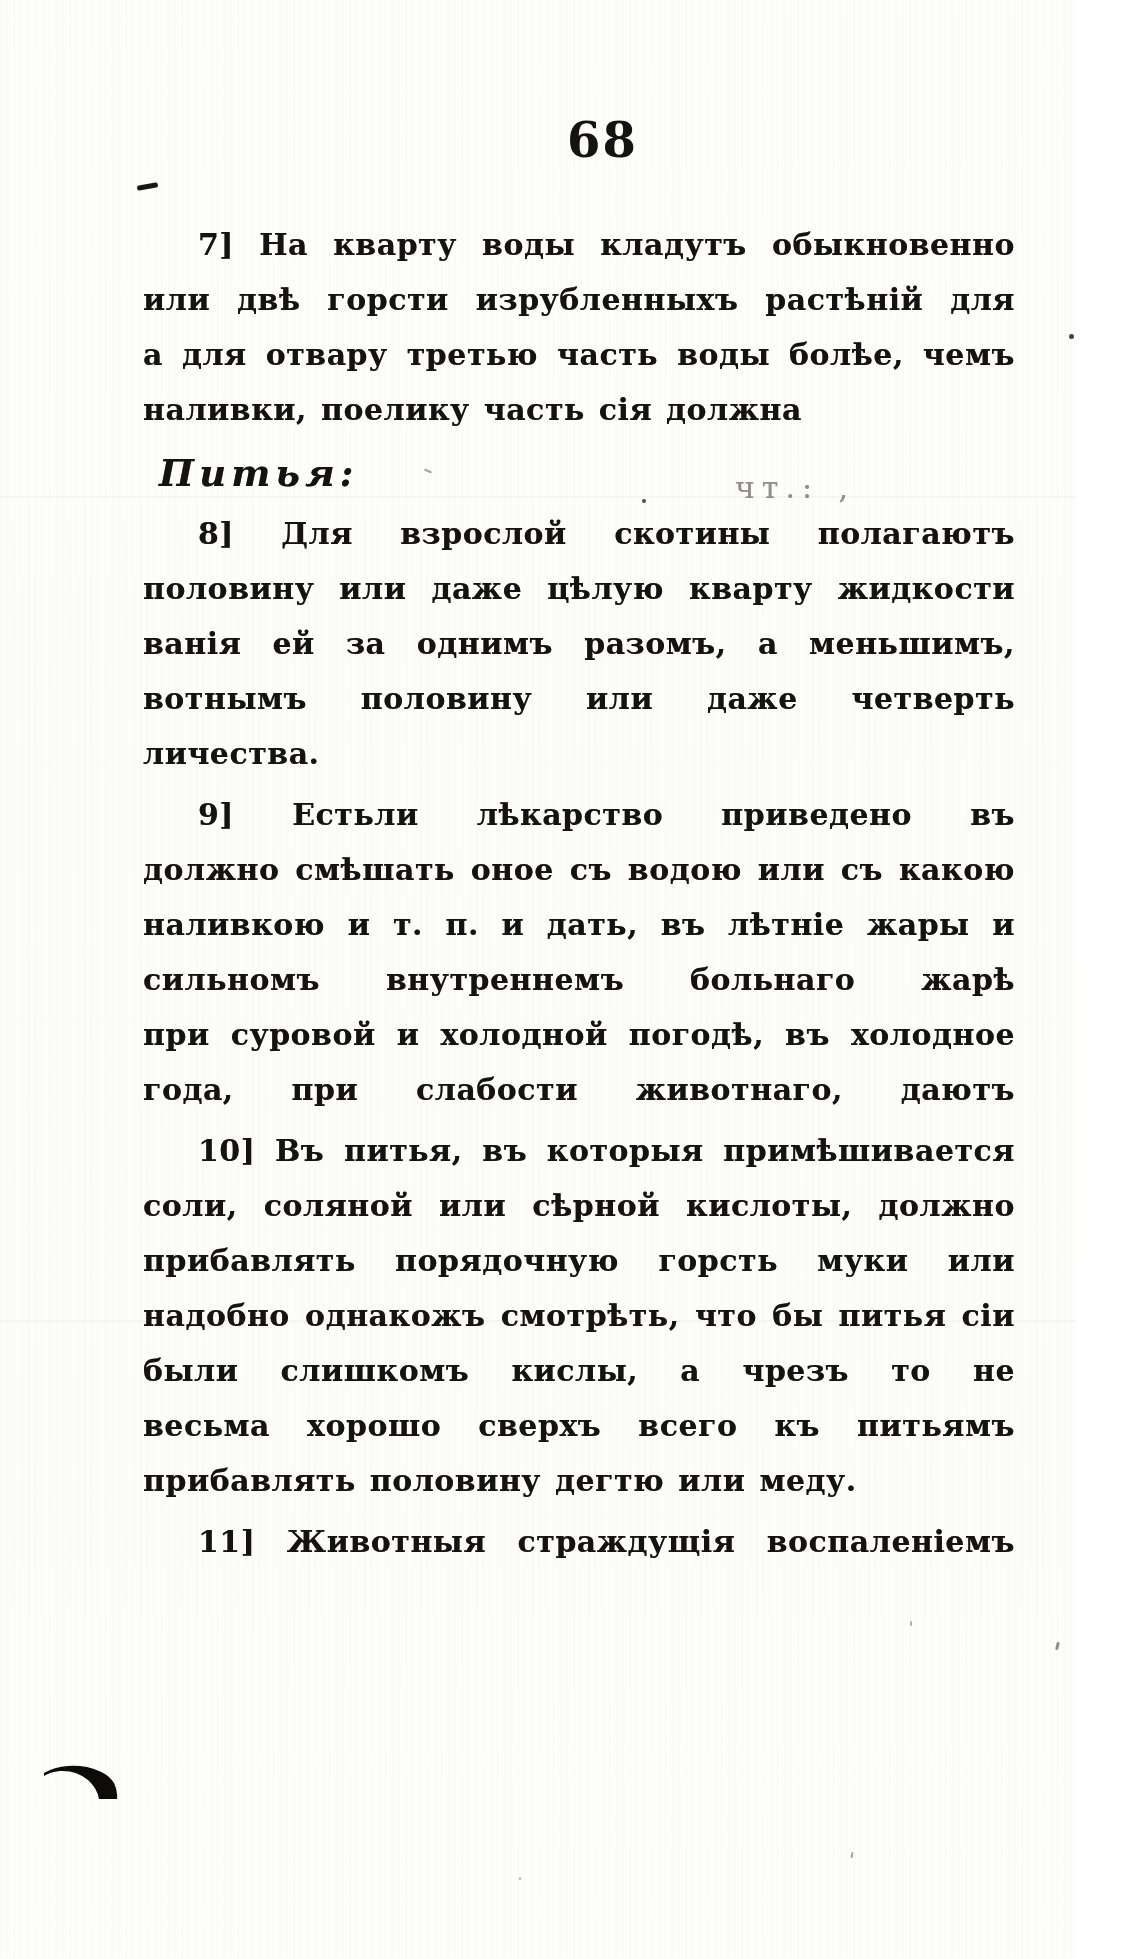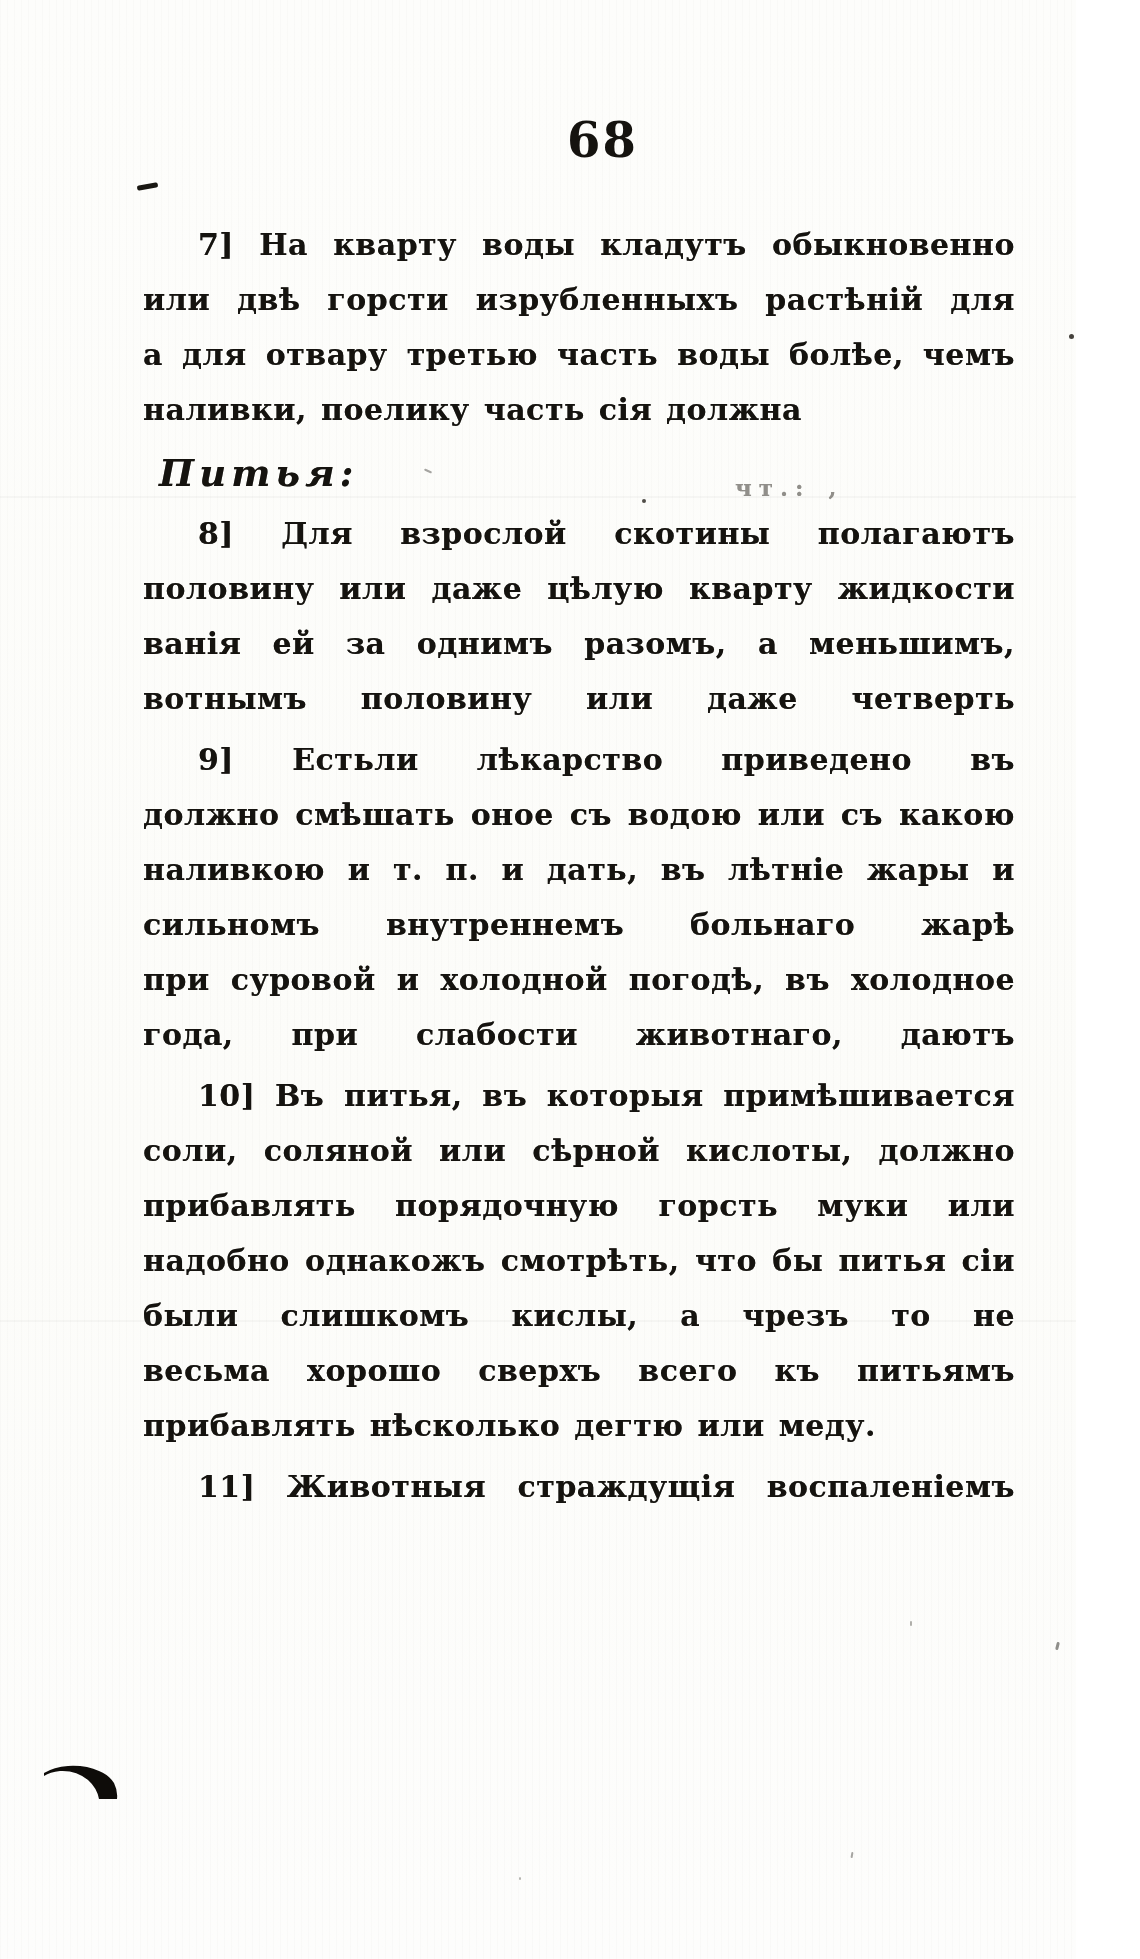--- a/index.html
+++ b/index.html
@@ -29,21 +29,21 @@
   .line.just{text-align:justify;text-align-last:justify;}
   .line.indent{text-indent:55px;}
   .heading-row{position:relative;height:55px;margin:9px 0 5px 0;}
   .heading{
     display:inline-block;transform:translateX(16px);
     font-style:italic;font-size:37px;font-weight:700;
     letter-spacing:.14em;
   }
   .smudge{
     position:absolute;left:592px;top:14px;
-    font-size:23px;font-weight:700;font-style:normal;
+    font-size:30px;font-weight:400;font-style:normal;
     letter-spacing:7px;color:#3a372f;opacity:.55;
     filter:blur(.5px);
   }
   .mark{position:absolute;}
   .ink-dash{left:137px;top:184px;width:21px;height:5px;background:#191712;border-radius:2px;transform:rotate(-10deg);}
   .ink-blot{left:42px;top:1760px;width:84px;height:44px;}
   .speck{background:#24211b;border-radius:50%;}
   .speck-a{left:1069px;top:334px;width:5px;height:5px;opacity:.85;}
   .speck-b{left:1056px;top:1642px;width:3px;height:8px;opacity:.5;border-radius:2px;transform:rotate(14deg);}
   .speck-c{left:910px;top:1621px;width:2px;height:5px;opacity:.35;border-radius:1px;}
@@ -68,37 +68,38 @@
         <div class="line just">или двѣ горсти изрубленныхъ растѣній для наливки,</div>
         <div class="line just">а для отвару третью часть воды болѣе, чемъ для</div>
         <div class="line">наливки, поелику часть сія должна выпариться.</div>
       </div>
       <div class="heading-row"><span class="heading">Питья:</span><span class="smudge">чт.: ,</span></div>
       <div class="para">
         <div class="line just indent">8] Для взрослой скотины полагаютъ обыкновенно</div>
         <div class="line just">половину или даже цѣлую кварту жидкости для вли-</div>
         <div class="line just">ванія ей за однимъ разомъ, а меньшимъ, молодымъ жи-</div>
         <div class="line just">вотнымъ половину или даже четверть сказаннаго ко-</div>
+        <div class="line">личества.</div>
       </div>
       <div class="para">
         <div class="line just indent">9] Естьли лѣкарство приведено въ порошокъ, то</div>
         <div class="line just">должно смѣшать оное съ водою или съ какою либо</div>
         <div class="line just">наливкою и т. п. и дать, въ лѣтніе жары и при</div>
         <div class="line just">сильномъ внутреннемъ больнаго жарѣ холоднымъ; а</div>
         <div class="line just">при суровой и холодной погодѣ, въ холодное время</div>
         <div class="line just">года, при слабости животнаго, даютъ тепловатымъ</div>
       </div>
       <div class="para">
         <div class="line just indent">10] Въ питья, въ которыя примѣшивается много</div>
         <div class="line just">соли, соляной или сѣрной кислоты, должно всегда</div>
         <div class="line just">прибавлять порядочную горсть муки или отрубей;</div>
         <div class="line just">надобно однакожъ смотрѣть, что бы питья сіи не</div>
         <div class="line just">были слишкомъ кислы, а чрезъ то не сдѣлалибъ вреда;</div>
         <div class="line just">весьма хорошо сверхъ всего къ питьямъ таковымъ</div>
-        <div class="line">прибавлять нѣсколько дегтю или меду.</div>
+        <div class="line">прибавлять половину дегтю или меду.</div>
       </div>
       <div class="para">
         <div class="line just indent">11] Животныя страждущія воспаленіемъ въ груди,</div>
       </div>
     </div>
 
   <div class="mark ink-dash"></div>
 
   <svg class="mark ink-blot" viewBox="0 0 84 44" xmlns="http://www.w3.org/2000/svg">
     <path fill="#0e0c09" d="M2,13 Q12,7 26,6 Q44,5 57,11 Q67,15 72,23 Q76,31 75,39 L57,39 Q55,28 46,20 Q34,10 18,11 Q8,12 2,16 Z"></path>

